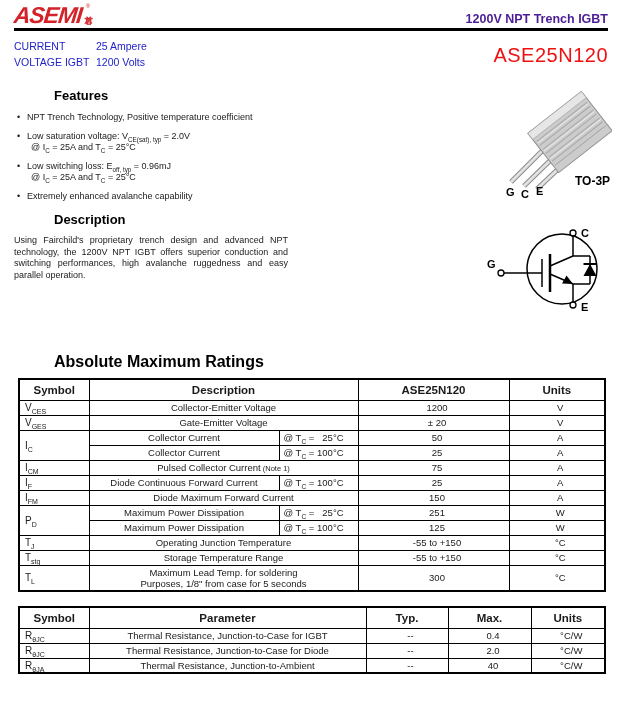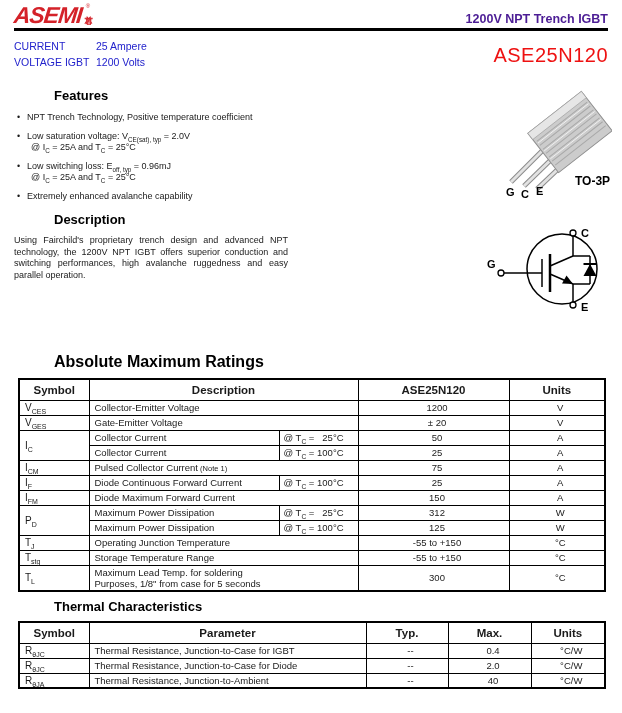--- a/index.html
+++ b/index.html
@@ -45,21 +45,21 @@
 
   
   .amr { position:absolute; left:14px; top:353px; width:594px; }
   .thermal { position:absolute; left:14px; top:599px; width:594px; }
   table { border-collapse:collapse; margin-left:4px; margin-top:7px; table-layout:fixed; }
   table, th, td { border:1px solid #000; }
   table { border-width:2px; }
   th { font-size:11.5px; font-weight:bold; height:21px; text-align:center; background:#fff; }
   td { font-size:9.5px; height:15px; padding:1px 5px; vertical-align:middle; }
   td.sym-cell { font-size:10px; }
-  td.desc-cell, td.param-cell { text-align:left; white-space:pre-line; }
+  td.desc-cell, td.param-cell { text-align:center; white-space:pre-line; }
   td.cond-cell { text-align:left; white-space:pre-wrap; padding-left:4px; }
   td.val-cell, td.unit-cell, td.typ-cell, td.max-cell { text-align:center;padding-left:12px; }
   .note-small { font-size:7.5px; }
 </style>
 </head>
 <body>
 
 <div class="page">
 
   <div class="logo-wrap">
@@ -246,21 +246,21 @@
           <tr>
             <td class="sym-cell">I<sub>FM</sub></td>
             <td class="desc-cell" colspan="2">Diode Maximum Forward Current</td>
             <td class="val-cell">150</td>
             <td class="unit-cell">A</td>
           </tr>
           <tr>
             <td class="sym-cell" rowspan="2">P<sub>D</sub></td>
             <td class="desc-cell" colspan="1">Maximum Power Dissipation</td>
             <td class="cond-cell">@ T<sub>C</sub> =   25°C</td>
-            <td class="val-cell">312</td>
+            <td class="val-cell">251</td>
             <td class="unit-cell">W</td>
           </tr>
           <tr>
             <td class="desc-cell" colspan="1">Maximum Power Dissipation</td>
             <td class="cond-cell">@ T<sub>C</sub> = 100°C</td>
             <td class="val-cell">125</td>
             <td class="unit-cell">W</td>
           </tr>
           <tr>
             <td class="sym-cell">T<sub>J</sub></td>
@@ -279,21 +279,20 @@
             <td class="desc-cell" colspan="2">Maximum Lead Temp. for soldering
 Purposes, 1/8" from case for 5 seconds</td>
             <td class="val-cell">300</td>
             <td class="unit-cell">°C</td>
           </tr>
         </tbody>
     </table>
   </div>
 
   <div class="thermal">
-    <div class="sec-h">Thermal Characteristics</div>
     <table>
       <colgroup>
           <col style="width:70px">
           <col style="width:277px">
           <col style="width:82px">
           <col style="width:83px">
           <col style="width:74px">
         </colgroup>
       <thead>
         <tr>

